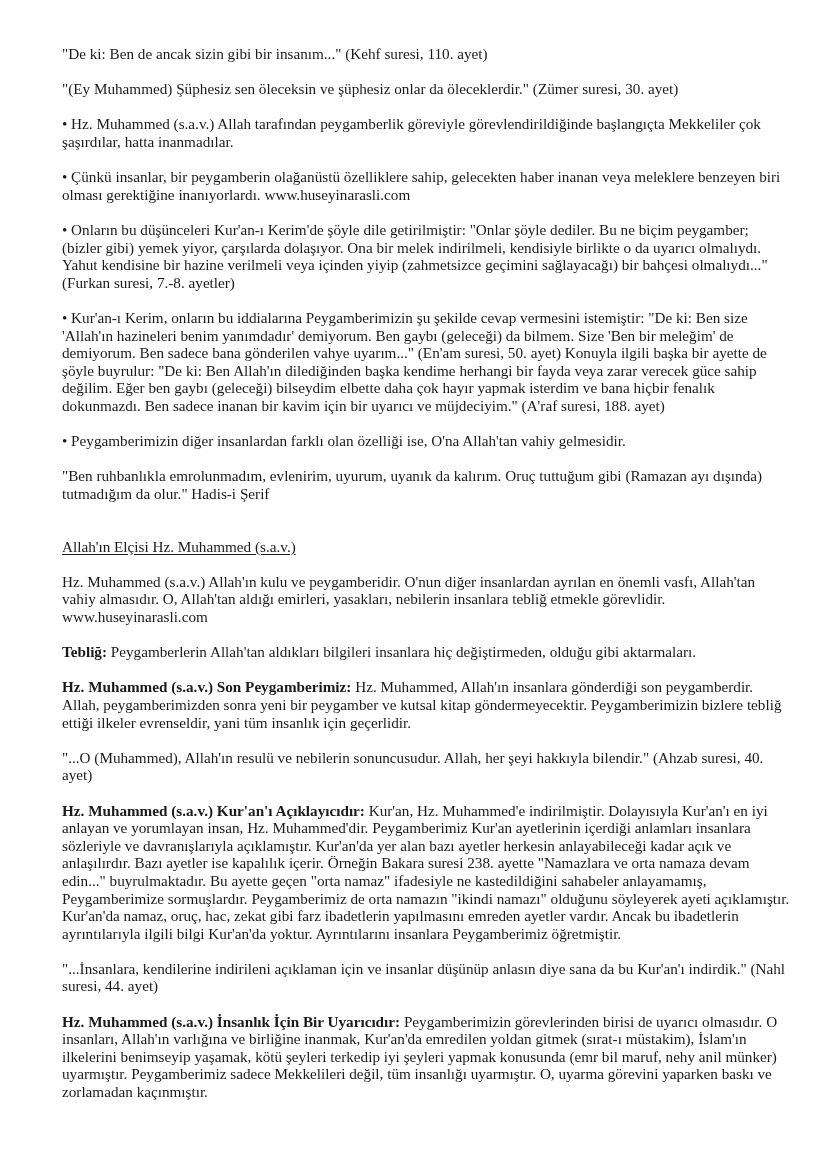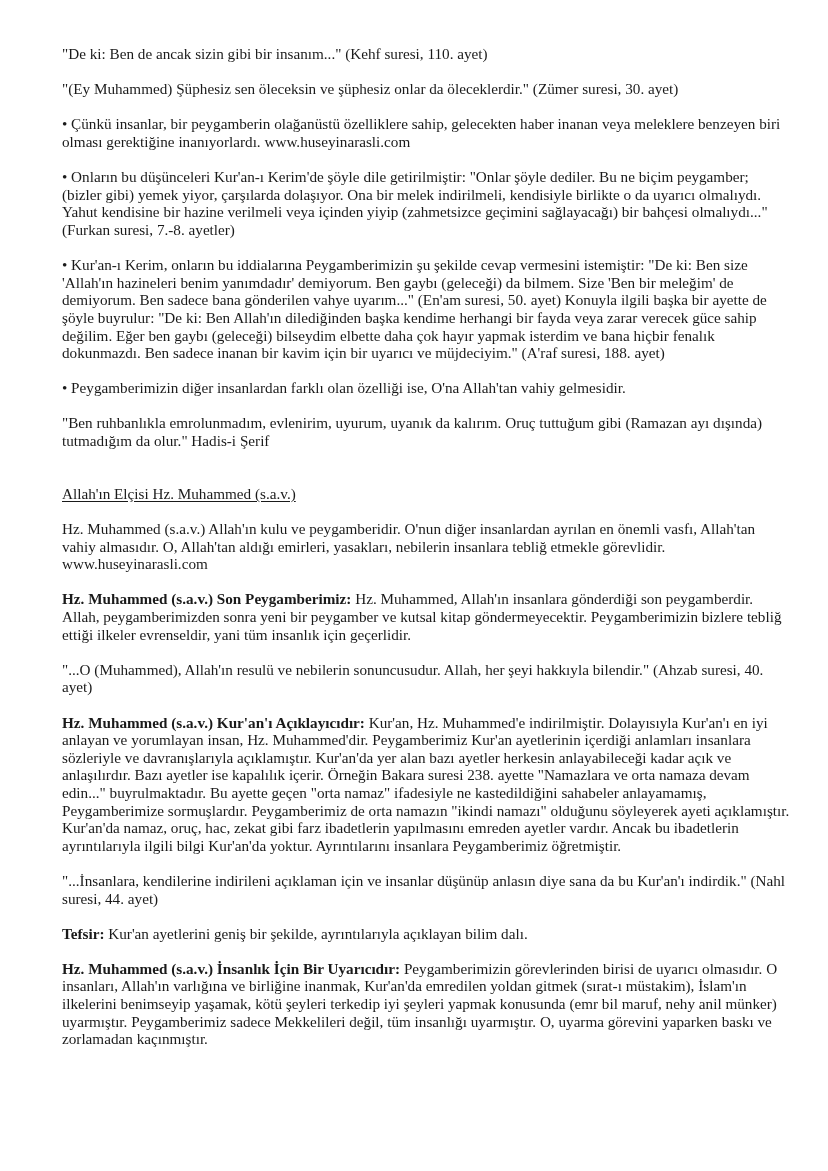--- a/index.html
+++ b/index.html
@@ -39,46 +39,47 @@
       height: 17.6px;
     }
   </style>
 </head>
 <body>
 
 <div class="page">
 
   <p class="para">"De ki: Ben de ancak sizin gibi bir insanım..." (Kehf suresi, 110. ayet)</p>
   <p class="para">"(Ey Muhammed) Şüphesiz sen öleceksin ve şüphesiz onlar da öleceklerdir." (Zümer suresi, 30. ayet)</p>
+  <p class="para">• Hz. Muhammed (s.a.v.) Allah tarafından peygamberlik göreviyle görevlendirildiğinde başlangıçta Mekkeliler çok şaşırdılar, hatta inanmadılar.</p>
   <p class="para">• Çünkü insanlar, bir peygamberin olağanüstü özelliklere sahip, gelecekten haber inanan veya meleklere benzeyen biri olması gerektiğine inanıyorlardı. www.huseyinarasli.com</p>
   <p class="para">• Onların bu düşünceleri Kur'an-ı Kerim'de şöyle dile getirilmiştir: "Onlar şöyle dediler. Bu ne biçim peygamber; (bizler gibi) yemek yiyor, çarşılarda dolaşıyor. Ona bir melek indirilmeli, kendisiyle birlikte o da uyarıcı olmalıydı. Yahut kendisine bir hazine verilmeli veya içinden yiyip (zahmetsizce geçimini sağlayacağı) bir bahçesi olmalıydı..." (Furkan suresi, 7.-8. ayetler)</p>
   <p class="para">• Kur'an-ı Kerim, onların bu iddialarına Peygamberimizin şu şekilde cevap vermesini istemiştir: "De ki: Ben size 'Allah'ın hazineleri benim yanımdadır' demiyorum. Ben gaybı (geleceği) da bilmem. Size 'Ben bir meleğim' de demiyorum. Ben sadece bana gönderilen vahye uyarım..." (En'am suresi, 50. ayet) Konuyla ilgili başka bir ayette de şöyle buyrulur: "De ki: Ben Allah'ın dilediğinden başka kendime herhangi bir fayda veya zarar verecek güce sahip değilim. Eğer ben gaybı (geleceği) bilseydim elbette daha çok hayır yapmak isterdim ve bana hiçbir fenalık dokunmazdı. Ben sadece inanan bir kavim için bir uyarıcı ve müjdeciyim." (A'raf suresi, 188. ayet)</p>
   <p class="para">• Peygamberimizin diğer insanlardan farklı olan özelliği ise, O'na Allah'tan vahiy gelmesidir.</p>
   <p class="para">"Ben ruhbanlıkla emrolunmadım, evlenirim, uyurum, uyanık da kalırım. Oruç tuttuğum gibi (Ramazan ayı dışında) tutmadığım da olur." Hadis-i Şerif</p>
 
   <div class="gap"></div>
 
   <p class="heading">Allah'ın Elçisi Hz. Muhammed (s.a.v.)</p>
 
   <p class="para">Hz. Muhammed (s.a.v.) Allah'ın kulu ve peygamberidir. O'nun diğer insanlardan ayrılan en önemli vasfı, Allah'tan vahiy almasıdır. O, Allah'tan aldığı emirleri, yasakları, nebilerin insanlara tebliğ etmekle görevlidir. www.huseyinarasli.com</p>
 
+  <p class="para">
+    <span class="lbl">Tebliğ:</span><span> Peygamberlerin Allah'tan aldıkları bilgileri insanlara hiç değiştirmeden, olduğu gibi aktarmaları.</span>
+  </p>
 
   <p class="para">
     <span class="lbl">Hz. Muhammed (s.a.v.) Son Peygamberimiz:</span><span> Hz. Muhammed, Allah'ın insanlara gönderdiği son peygamberdir. Allah, peygamberimizden sonra yeni bir peygamber ve kutsal kitap göndermeyecektir. Peygamberimizin bizlere tebliğ ettiği ilkeler evrenseldir, yani tüm insanlık için geçerlidir.</span>
   </p>
 
   <p class="para">"...O (Muhammed), Allah'ın resulü ve nebilerin sonuncusudur. Allah, her şeyi hakkıyla bilendir." (Ahzab suresi, 40. ayet)</p>
 
   <p class="para">
     <span class="lbl">Hz. Muhammed (s.a.v.) Kur'an'ı Açıklayıcıdır:</span><span> Kur'an, Hz. Muhammed'e indirilmiştir. Dolayısıyla Kur'an'ı en iyi anlayan ve yorumlayan insan, Hz. Muhammed'dir. Peygamberimiz Kur'an ayetlerinin içerdiği anlamları insanlara sözleriyle ve davranışlarıyla açıklamıştır. Kur'an'da yer alan bazı ayetler herkesin anlayabileceği kadar açık ve anlaşılırdır. Bazı ayetler ise kapalılık içerir. Örneğin Bakara suresi 238. ayette "Namazlara ve orta namaza devam edin..." buyrulmaktadır. Bu ayette geçen "orta namaz" ifadesiyle ne kastedildiğini sahabeler anlayamamış, Peygamberimize sormuşlardır. Peygamberimiz de orta namazın "ikindi namazı" olduğunu söyleyerek ayeti açıklamıştır. Kur'an'da namaz, oruç, hac, zekat gibi farz ibadetlerin yapılmasını emreden ayetler vardır. Ancak bu ibadetlerin ayrıntılarıyla ilgili bilgi Kur'an'da yoktur. Ayrıntılarını insanlara Peygamberimiz öğretmiştir.</span>
   </p>
 
   <p class="para">"...İnsanlara, kendilerine indirileni açıklaman için ve insanlar düşünüp anlasın diye sana da bu Kur'an'ı indirdik." (Nahl suresi, 44. ayet)</p>
 
-  <p class="para">
-    <span class="lbl">Tefsir:</span><span> Kur'an ayetlerini geniş bir şekilde, ayrıntılarıyla açıklayan bilim dalı.</span>
-  </p>
 
   <p class="para">
     <span class="lbl">Hz. Muhammed (s.a.v.) İnsanlık İçin Bir Uyarıcıdır:</span><span> Peygamberimizin görevlerinden birisi de uyarıcı olmasıdır. O insanları, Allah'ın varlığına ve birliğine inanmak, Kur'an'da emredilen yoldan gitmek (sırat-ı müstakim), İslam'ın ilkelerini benimseyip yaşamak, kötü şeyleri terkedip iyi şeyleri yapmak konusunda (emr bil maruf, nehy anil münker) uyarmıştır. Peygamberimiz sadece Mekkelileri değil, tüm insanlığı uyarmıştır. O, uyarma görevini yaparken baskı ve zorlamadan kaçınmıştır.</span>
   </p>
 
 </div>
 
 </body></html>

